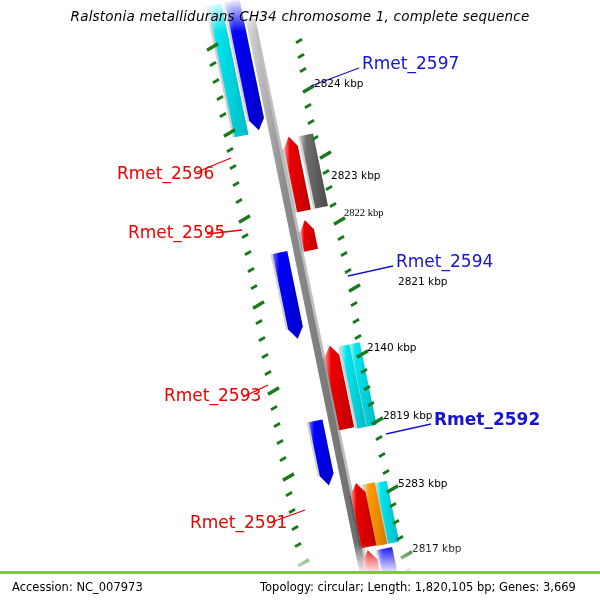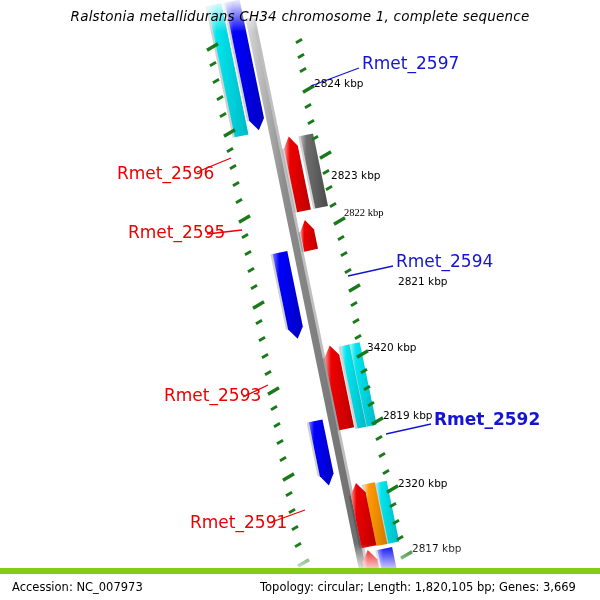--- a/index.html
+++ b/index.html
@@ -30,21 +30,21 @@
   #map-svg{
     position:absolute;top:0;left:0;
     width:600px;height:600px;
     z-index:10;
   }
   #statusbar{
     position:absolute;
     left:0;bottom:0;
     width:600px;height:26px;
     background:#ffffff;
-    border-top:6px solid #84cc16;
+    border-top:3px solid #84cc16;
     z-index:60;
     font-size:11.5px;
     color:#000;
   }
   #statusbar .accession{
     position:absolute;left:12px;top:6px;
     white-space:nowrap;
   }
   #statusbar .meta{
     position:absolute;left:260px;top:6px;
@@ -233,23 +233,23 @@
       <div class="lbl lbl-gene-red" style="left: 117px; top: 163px;">Rmet_2596</div>
       <div class="lbl lbl-gene-red" style="left: 128px; top: 222px;">Rmet_2595</div>
       <div class="lbl lbl-gene-blue" style="left: 396px; top: 251px;">Rmet_2594</div>
       <div class="lbl lbl-gene-red" style="left: 164px; top: 385px;">Rmet_2593</div>
       <div class="lbl lbl-gene-blue" style="left: 434px; top: 409px; font-weight: bold;">Rmet_2592</div>
       <div class="lbl lbl-gene-red" style="left: 190px; top: 512px;">Rmet_2591</div>
       <div class="lbl lbl-coord" style="left: 314px; top: 77px;">2824 kbp</div>
       <div class="lbl lbl-coord" style="left: 331px; top: 141px; margin-top: 28px;">2823 kbp</div>
       <div class="lbl lbl-coord" style="left: 344px; top: 207px; font-family: Liberation Serif, serif;">2822 kbp</div>
       <div class="lbl lbl-coord" style="left: 362px; top: 275px; margin-left: 36px;">2821 kbp</div>
-      <div class="lbl lbl-coord" style="left: 367px; top: 341px;">3420 kbp</div>
+      <div class="lbl lbl-coord" style="left: 367px; top: 341px;">2140 kbp</div>
       <div class="lbl lbl-coord" style="left: 383px; top: 409px;">2819 kbp</div>
-      <div class="lbl lbl-coord" style="left: 398px; top: 477px;">2320 kbp</div>
+      <div class="lbl lbl-coord" style="left: 398px; top: 477px;">5283 kbp</div>
       <div class="lbl lbl-coord" style="left: 412px; top: 542px;">2817 kbp</div>
     </div>
 
   <div id="bottom-fade"></div>
 
   <div id="statusbar">
     <span class="accession">Accession: NC_007973</span>
     <span class="meta">Topology: circular; Length: 1,820,105 bp; Genes: 3,669</span>
   </div>
 

